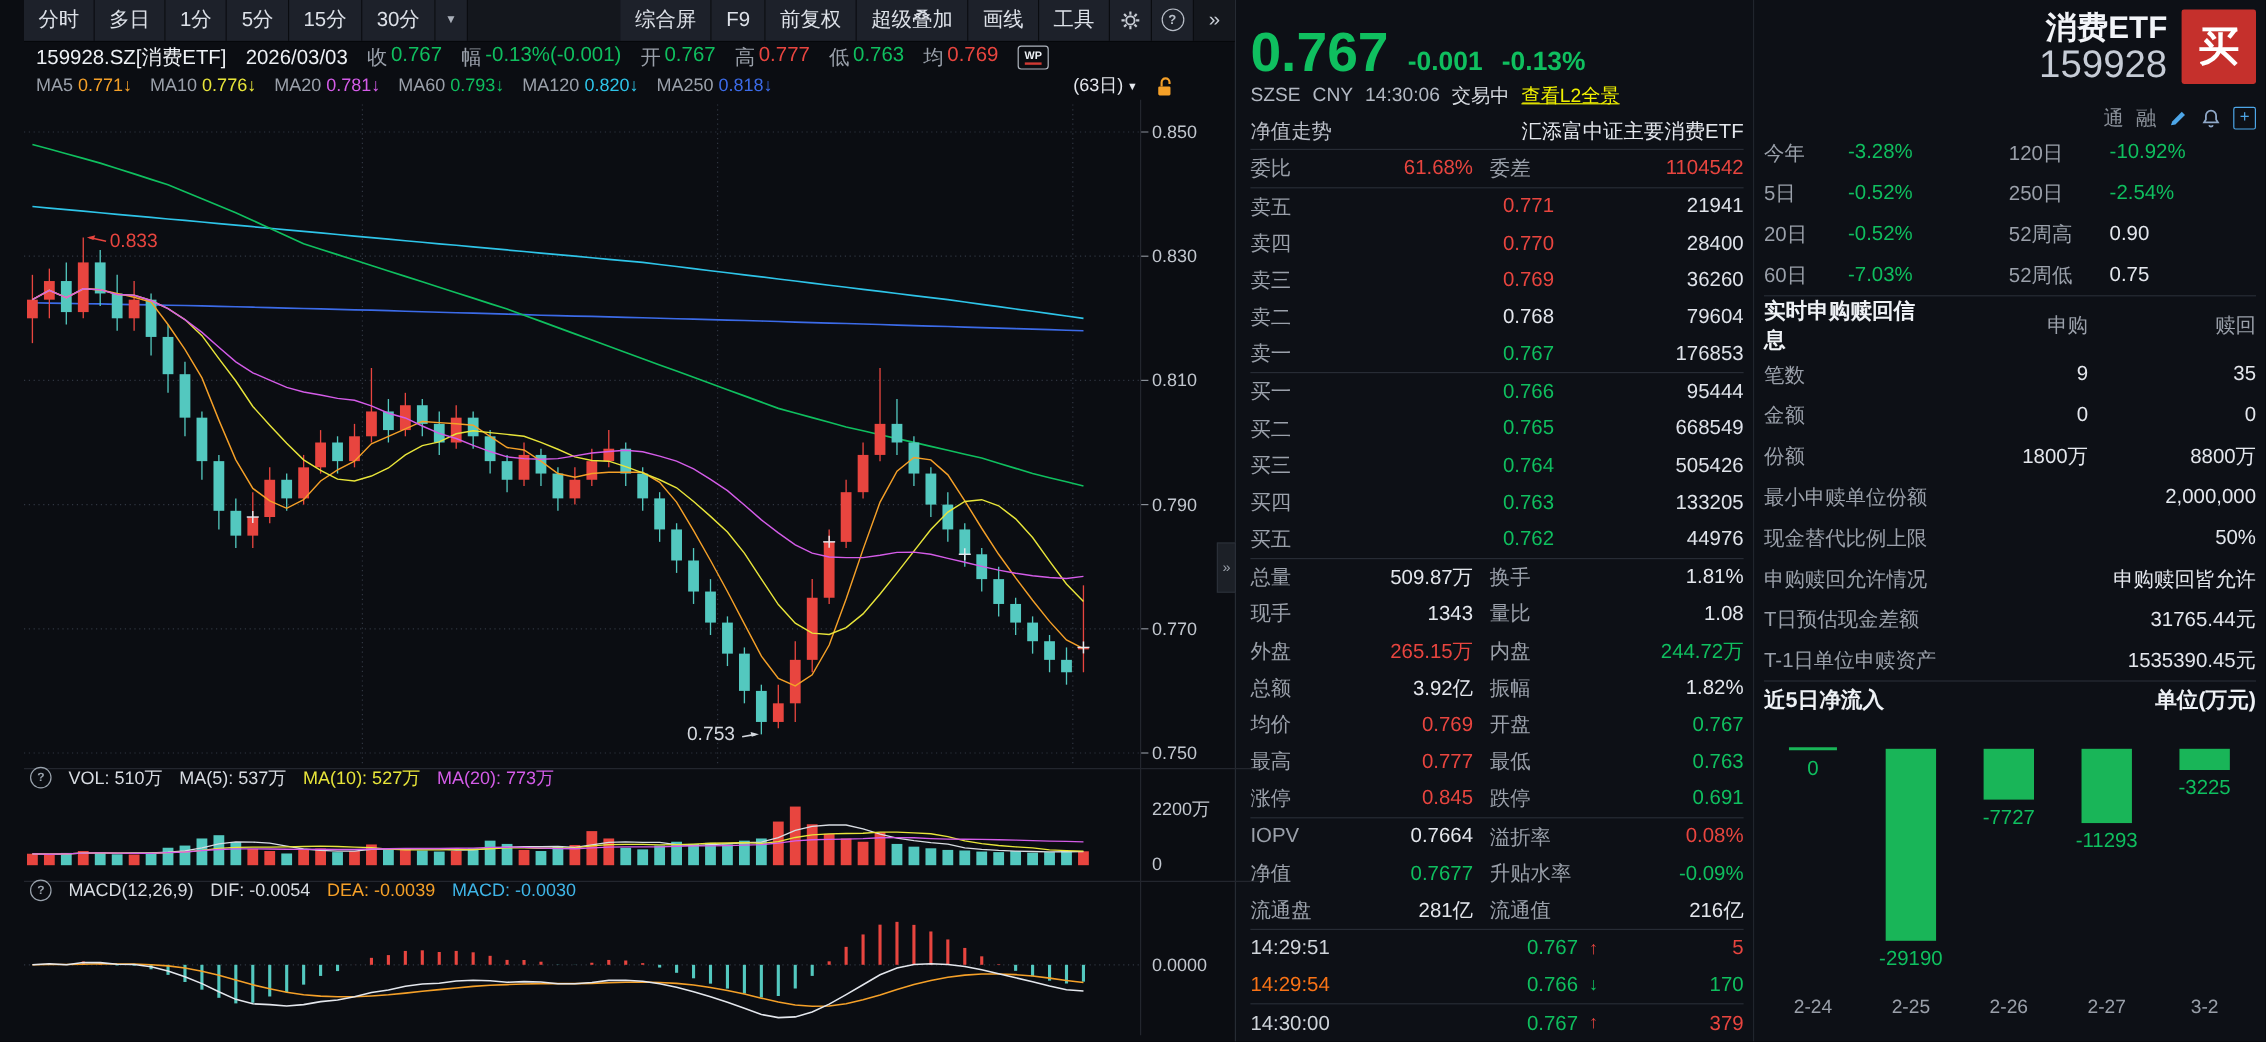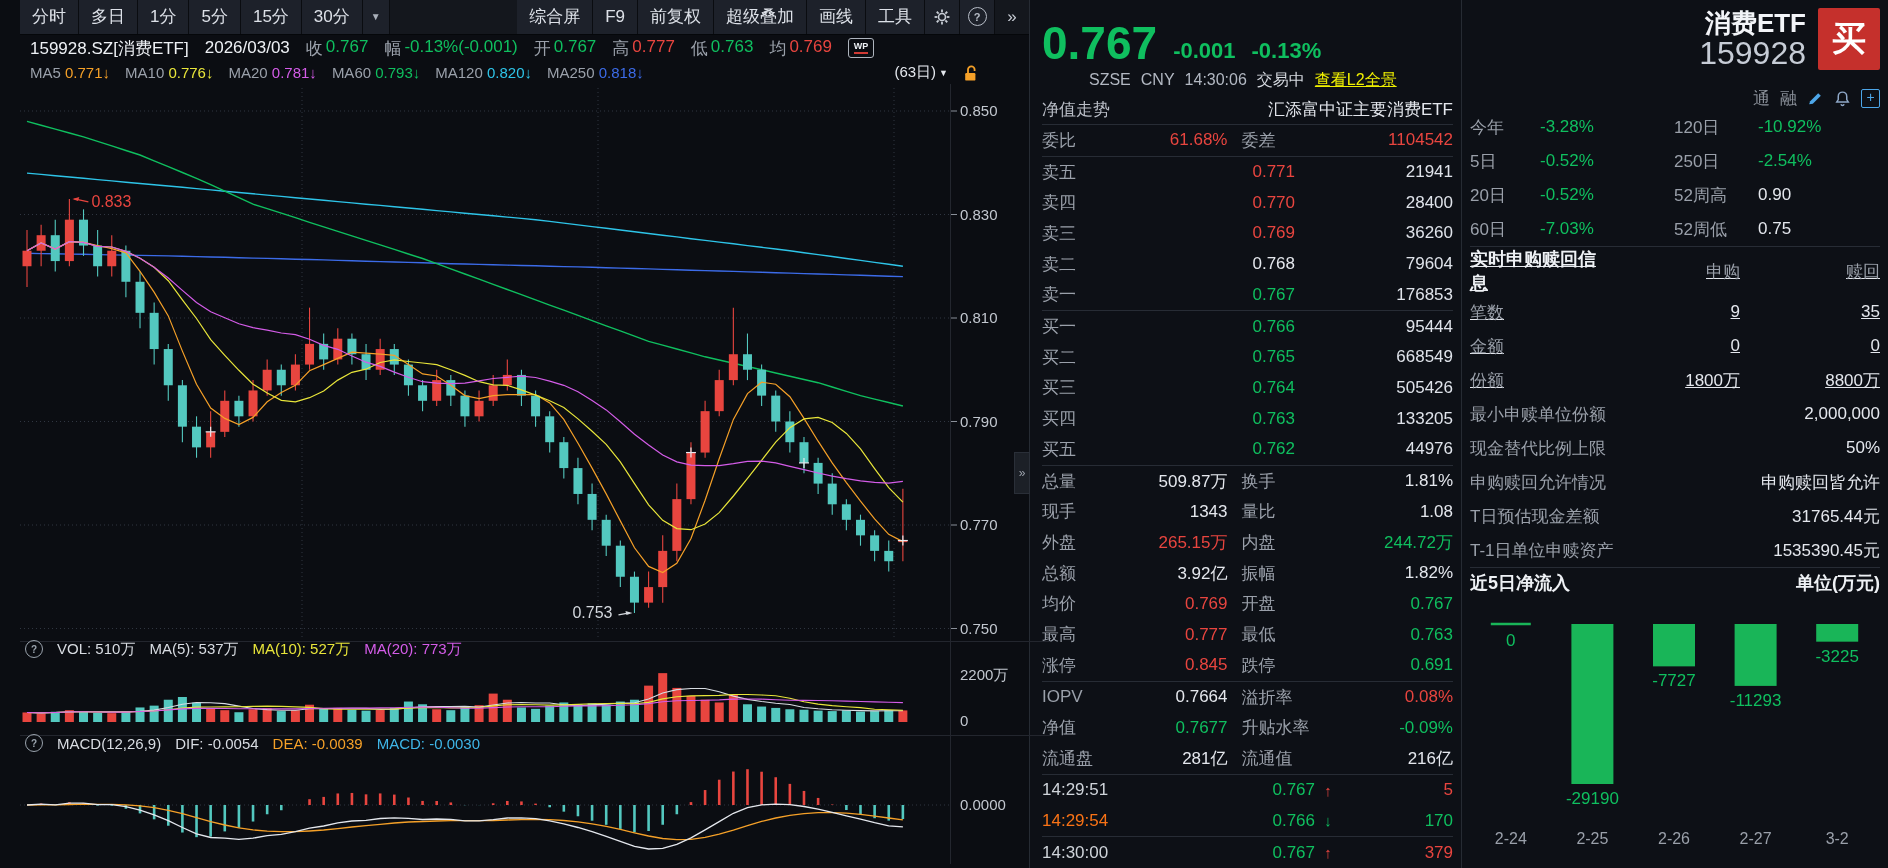--- a/index.html
+++ b/index.html
@@ -65,21 +65,21 @@
   .sec-code{font-size:32px;color:#c6ccd6;}
   .buy-btn{width:62px;height:62px;background:#c5302c;color:#fff;font-size:34px;font-weight:bold;
            display:flex;align-items:center;justify-content:center;border-radius:2px;cursor:pointer;}
   .p2badges{height:24px;display:flex;align-items:center;justify-content:flex-end;gap:10px;font-size:17px;color:#8a9099;}
   .plus-box{width:17px;height:17px;border:1.5px solid #4da6e8;color:#4da6e8;font-size:14px;line-height:15px;
             text-align:center;border-radius:2px;}
   .p2rows{flex:1;display:flex;flex-direction:column;min-height:0;}
   .p2rows .row{flex:1;display:grid;align-items:center;font-size:17px;}
   .row.perf-row{grid-template-columns:70px 1fr 96px 1fr;}
   .row.perf-row .v{text-align:left;}
-  .row.sub-row{grid-template-columns:1fr 140px 140px;text-decoration:underline;}
+  .row.sub-row{grid-template-columns:1fr 140px 140px;}
   .row.sub-row .c{text-align:right;}
   .sec-title{font-size:18px;font-weight:bold;color:#eef1f5;}
   .row.list-row{grid-template-columns:auto 1fr;}
   .row.list-row .v{text-align:right;}
   .p2flow{height:300px;border-top:1px solid #272c35;display:flex;flex-direction:column;}
   .flow-head{height:30px;display:flex;align-items:center;justify-content:space-between;}
   text{font-family:"Liberation Sans",sans-serif;}
 </style>
 </head>
 <body>
@@ -512,21 +512,21 @@
     <div class="collapse-tab">»</div>
   </div>
 
   <div class="panel1">
     <div class="bigprice">
       <span class="px g">0.767</span>
       <span class="chg g">-0.001</span>
       <span class="chg g">-0.13%</span>
     </div>
     <div class="szse-row">
-      <span style="color:#b2b8c2;margin-left:47px;">SZSE</span>
+      <span style="color:#b2b8c2;">SZSE</span>
       <span style="color:#b2b8c2;">CNY</span>
       <span style="color:#b2b8c2;">14:30:06</span>
       <span style="color:#d8dce2;">交易中</span>
       <span class="l2link">查看L2全景</span>
     </div>
     <div class="nav-row">
       <span style="color:#b9bdc6;">净值走势</span>
       <span>汇添富中证主要消费ETF</span>
     </div>
     <div class="p1body" id="p1body">

